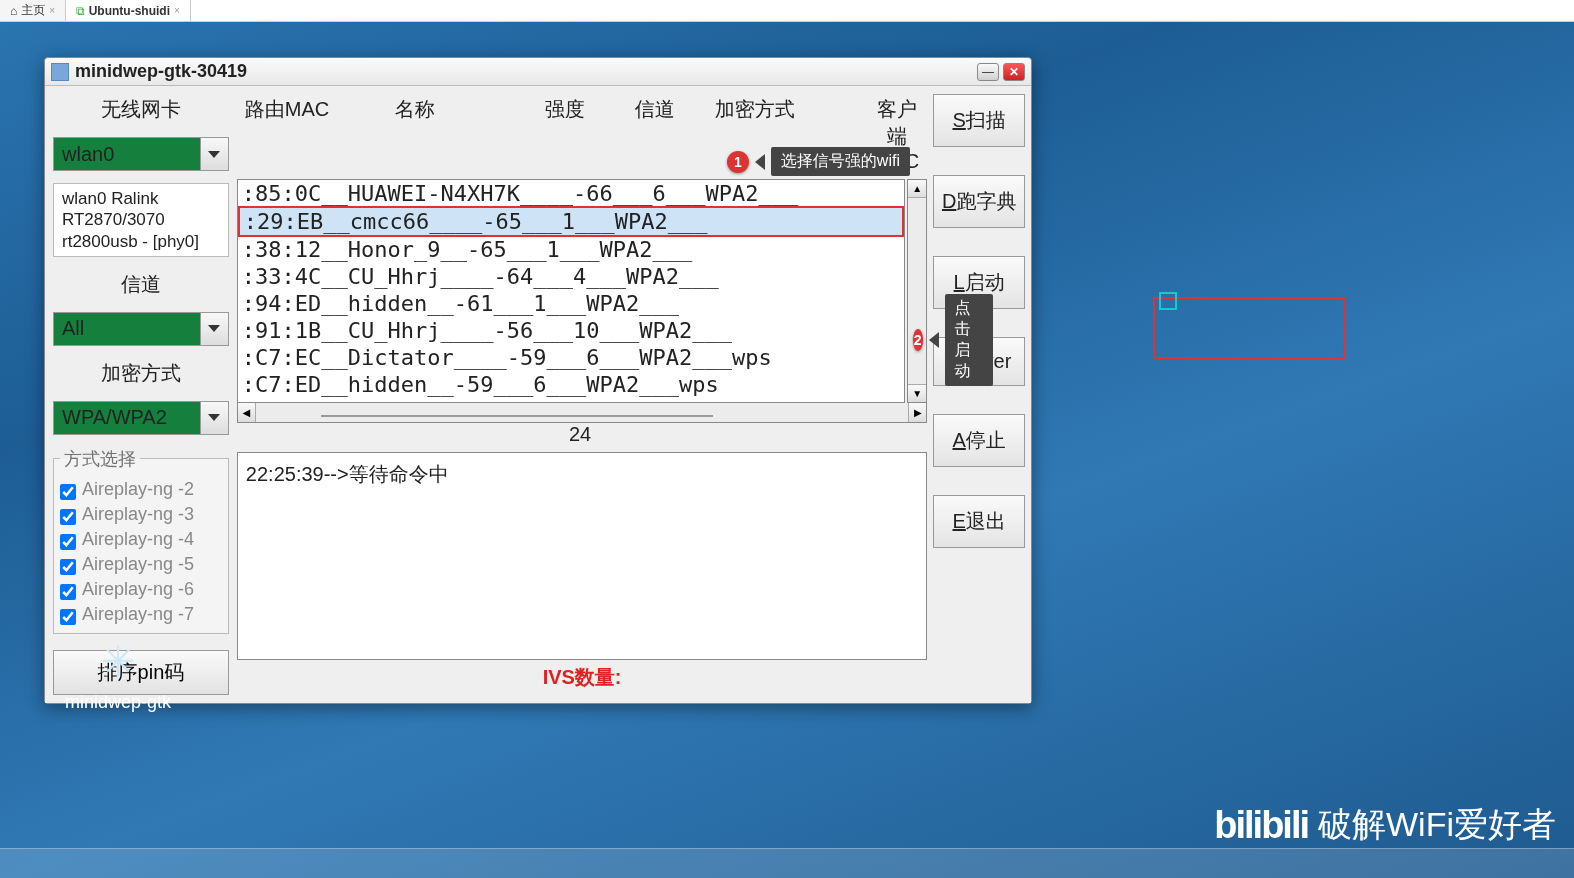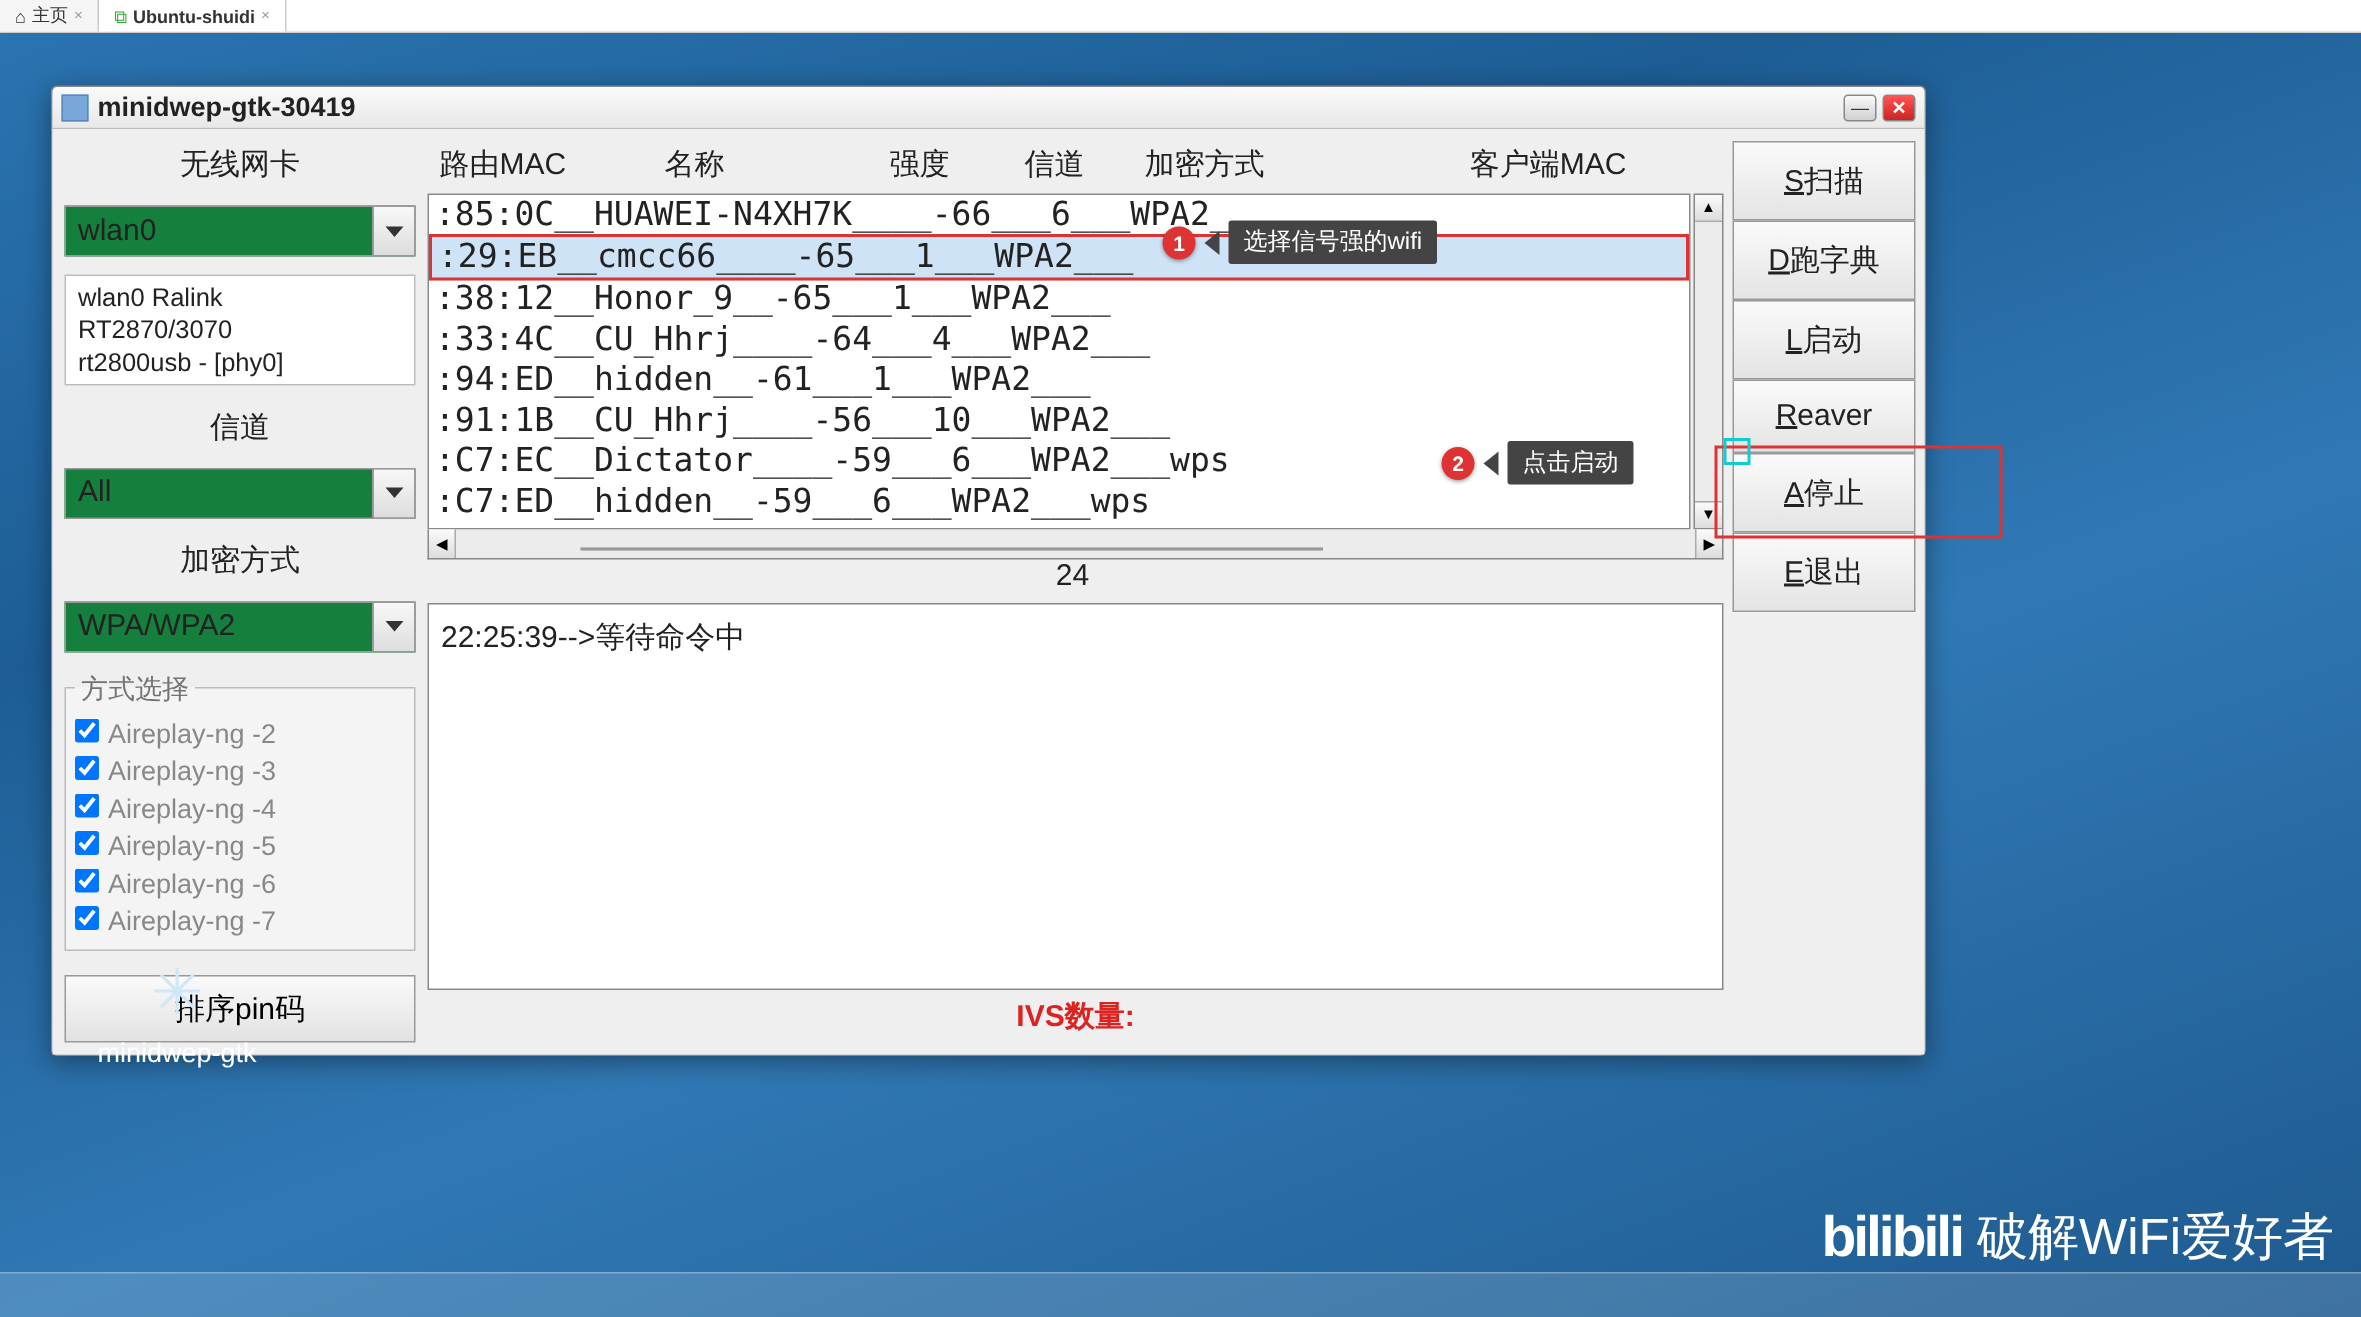--- a/index.html
+++ b/index.html
@@ -32,23 +32,23 @@
   .home-icon { display: inline-block; }
   .desktop-bg {
     position: relative;
     width: 100%;
     height: calc(100% - 22px);
     background: linear-gradient(160deg, #2a74b0 0%, #1d5d94 30%, #3079b5 60%, #1e5a8f 100%);
   }
 
   .window {
     position: absolute;
-    left: 34px;
+    left: 44px;
     top: 35px;
-    width: 1250px;
+    width: 988px;
     background: #f0f0f0;
     border: 1px solid #888;
     border-radius: 4px;
     box-shadow: 0 4px 18px rgba(0,0,0,0.4);
   }
   .titlebar {
     background: linear-gradient(to bottom, #fafafa, #e8e8e8);
     border-bottom: 1px solid #bbb;
     padding: 3px 6px;
     display: flex;
@@ -94,21 +94,21 @@
     color: #222;
     line-height: 1.25;
     white-space: pre-line;
   }
   .checkbox-group {
     border: 1px solid #bbb;
     padding: 6px;
     background: #f4f4f4;
   }
   .checkbox-group legend { font-size: 18px; color:#737373; padding:0 4px; }
-  .check-row { display:flex; align-items:flex-start; gap:6px; font-size:18px; color:#888; padding:2px 0; }
+  .check-row { display:flex; align-items:flex-end; gap:6px; font-size:18px; color:#888; padding:2px 0; }
   .check-row input { width:16px; height:16px; }
   .sort-btn {
     margin-top: 4px;
     border: 1px solid #999;
     background: linear-gradient(#fafafa,#e2e2e2);
     text-align: center;
     padding: 8px;
     font-size: 20px;
     cursor: pointer;
   }
@@ -186,20 +186,21 @@
     font-size: 20px;
     color: #222;
   }
   .ivs-label { text-align:center; font-size:20px; font-weight:bold; color:#d22; padding:4px 0; }
 
   .right-panel {
     width: 126px;
     padding: 4px 2px;
     display: flex;
     flex-direction: column;
+    gap: 28px;
     position: relative;
   }
   .action-btn {
     border: 1px solid #999;
     background: linear-gradient(#fafafa,#e4e4e4);
     text-align: center;
     padding: 12px 4px;
     font-size: 20px;
     cursor: pointer;
     color: #222;

